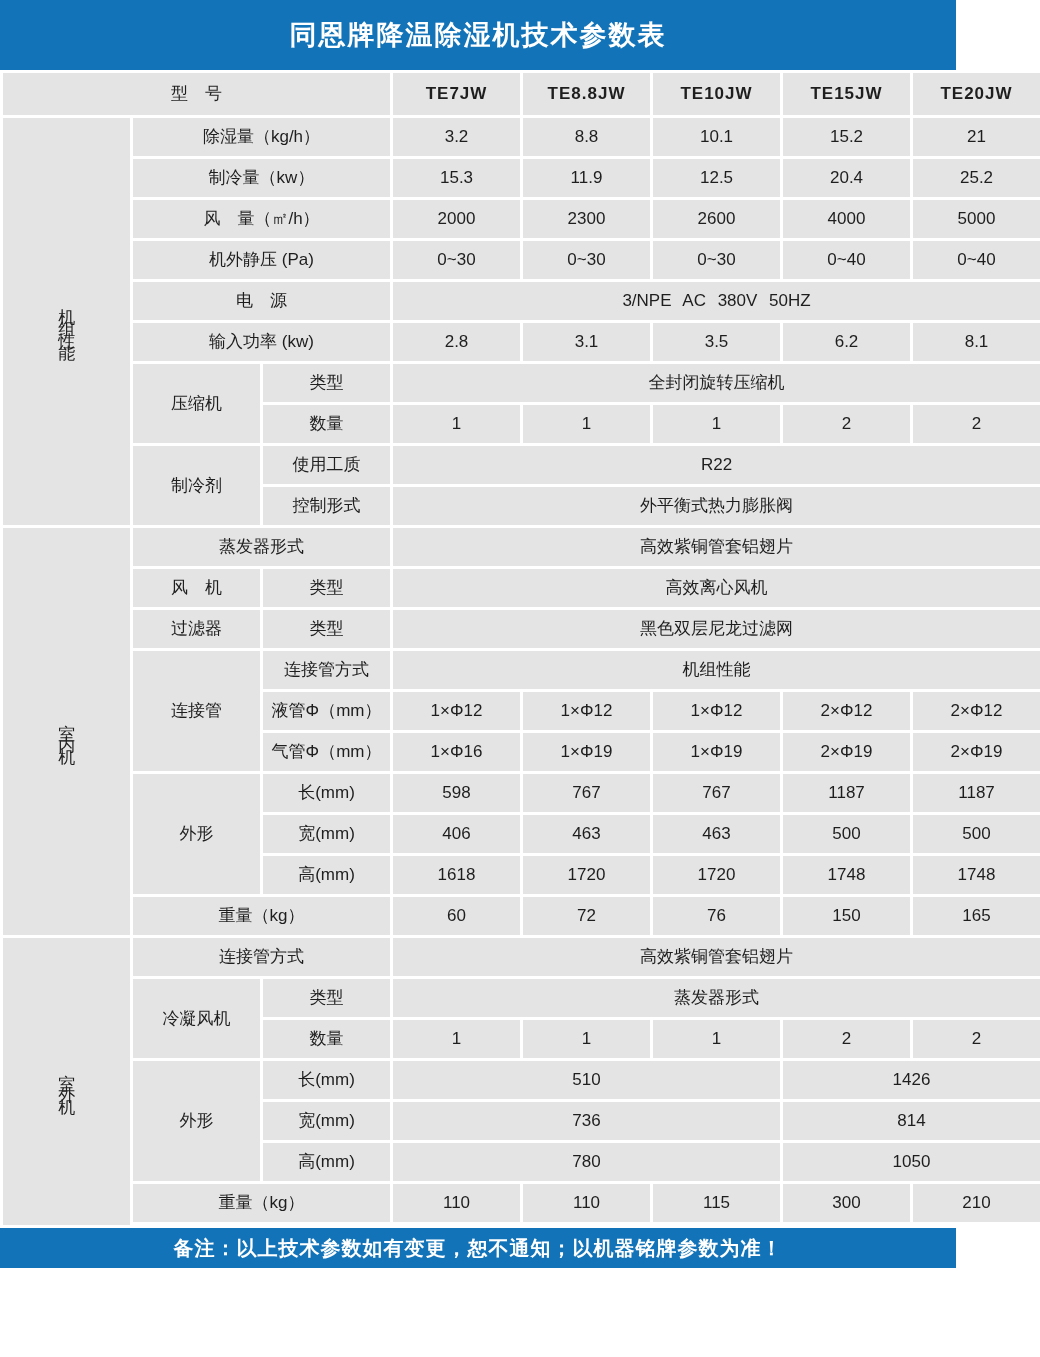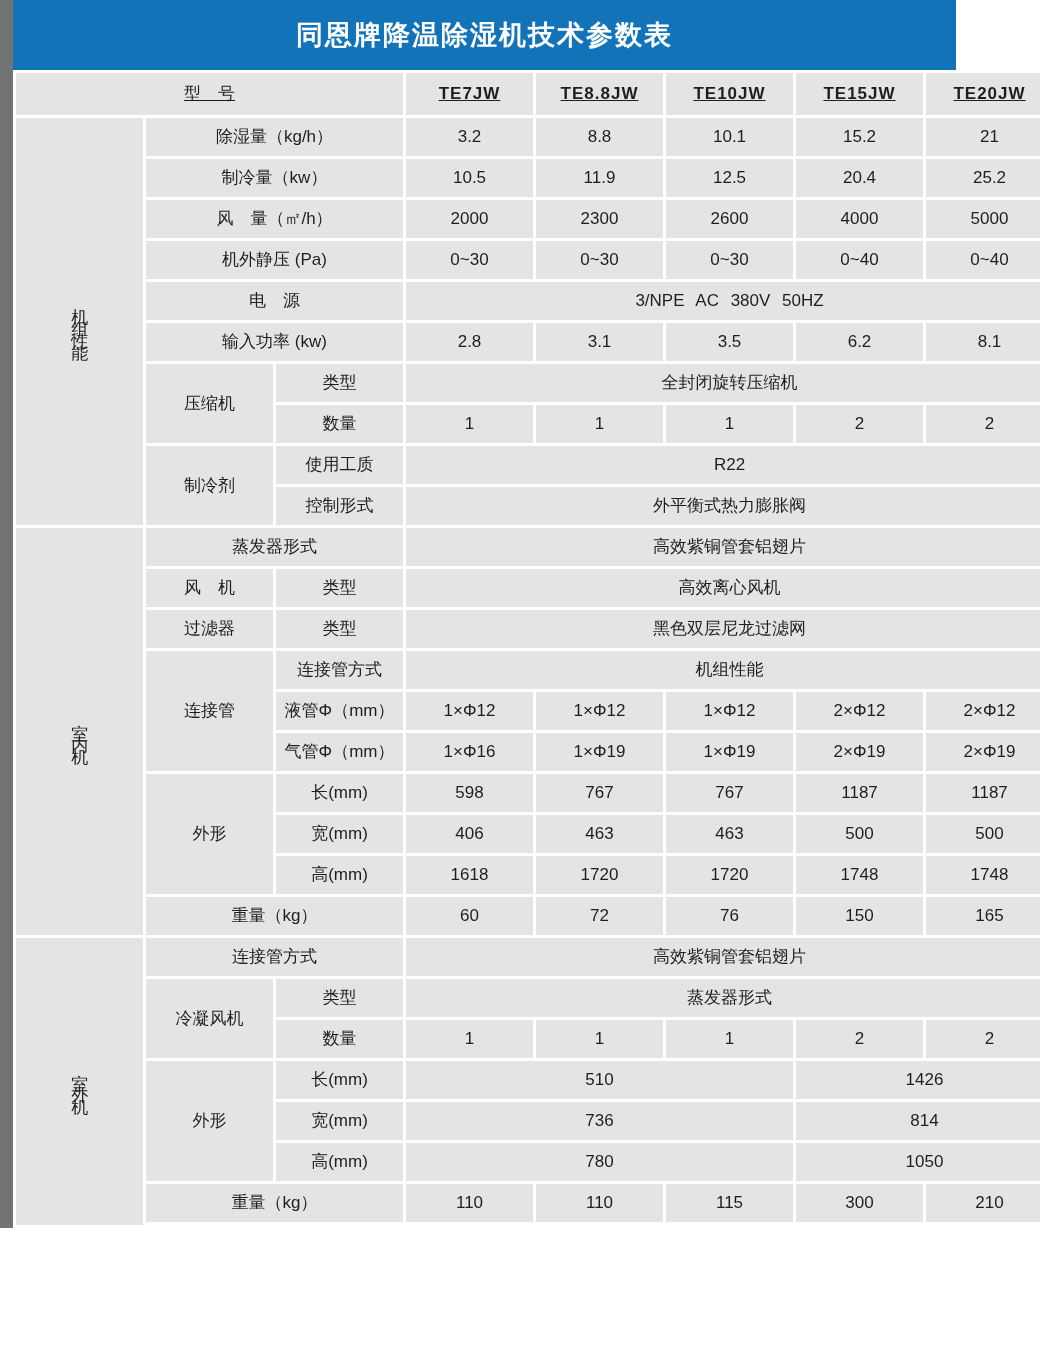--- a/index.html
+++ b/index.html
@@ -1,36 +1,36 @@
 <!DOCTYPE html>
 <html lang="zh"><head>
 <meta charset="utf-8">
 <style>
   * { margin:0; padding:0; box-sizing:border-box; }
   body { background:#ffffff; font-family:"Liberation Sans", sans-serif; }
-  .page { width:956px; background:#737373;padding-left:13px; }
+  .page { width:956px; background:#0c4a6e; }
 
   .title-bar {
     height:70px; background:#1273b8;
     display:flex; align-items:center; justify-content:center;
   }
   .title-bar h1 {
     color:#ffffff; font-size:27px; font-weight:bold; letter-spacing:2px;
   }
 
   table.spec {
     width:1040px; border-collapse:collapse; table-layout:fixed;
   }
   table.spec td {
     background:#e4e4e4; border:3px solid #ffffff;
     text-align:center; vertical-align:middle;
     color:#1e1e1e; font-size:17px; line-height:1.15;
     height:41px; padding:0 2px; overflow:hidden;
   }
-  tr.hdr td { height:45px;text-decoration:underline; }
+  tr.hdr td { height:45px; }
   td.model { font-weight:bold; font-size:19px; letter-spacing:1px; }
   td.side { padding:0; }
   .v-text {
     display:inline-block; writing-mode:vertical-lr; text-orientation:upright;
     letter-spacing:12px; font-size:17px; color:#1e1e1e;
   }
   td.wide { word-spacing:7px; }
   tr.sliver td { height:1px; font-size:0; line-height:0; padding:0; }
 
   .note-bar {
@@ -74,21 +74,21 @@
       <td class="side" rowspan="10"><span class="v-text">机组性能</span></td>
       <td colspan="2">除湿量（kg/h）</td>
       <td>3.2</td>
       <td>8.8</td>
       <td>10.1</td>
       <td>15.2</td>
       <td>21</td>
     </tr>
     <tr>
       <td colspan="2">制冷量（kw）</td>
-      <td>10.5</td>
+      <td>15.3</td>
       <td>11.9</td>
       <td>12.5</td>
       <td>20.4</td>
       <td>25.2</td>
     </tr>
     <tr>
       <td colspan="2">风　量（㎡/h）</td>
       <td>2000</td>
       <td>2300</td>
       <td>2600</td>
@@ -255,14 +255,17 @@
       <td></td>
       <td></td>
       <td></td>
       <td></td>
       <td></td>
       <td></td>
     </tr>
   </tbody>
     </table>
 
+  <div class="note-bar">
+    <p>备注：以上技术参数如有变更，恕不通知；以机器铭牌参数为准！</p>
+  </div>
 
 </div>
 
 </body></html>

